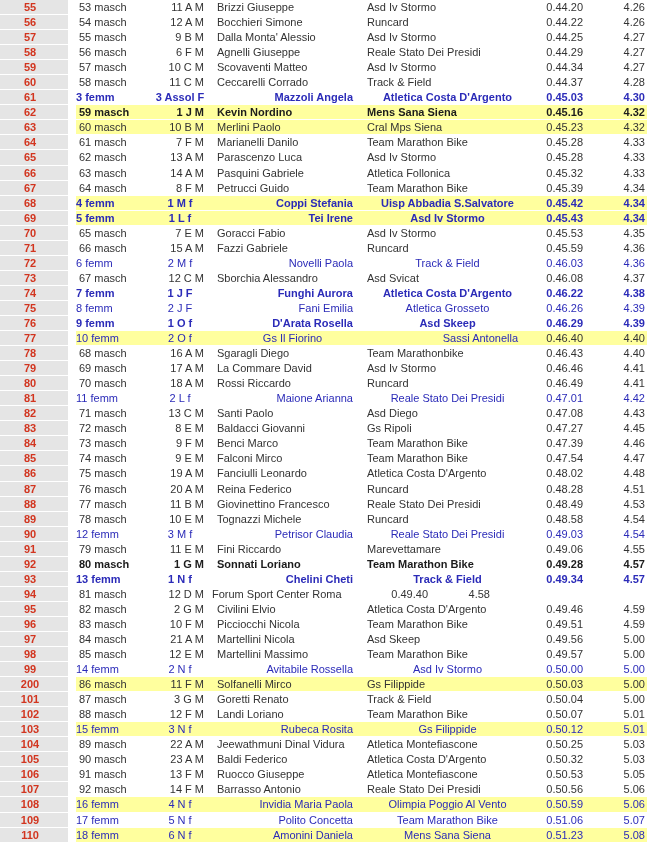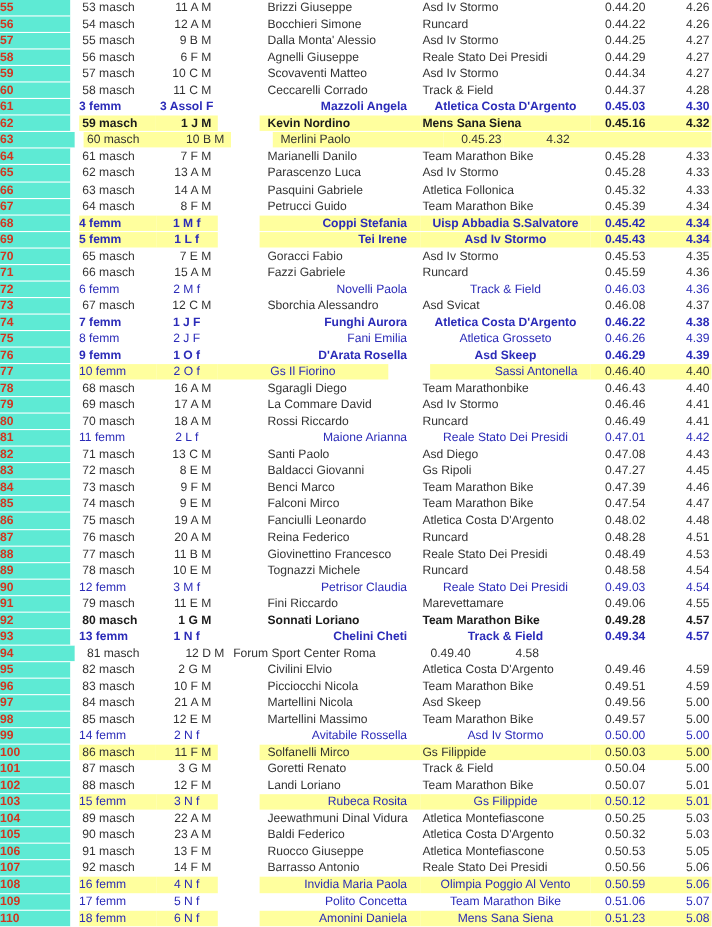--- a/index.html
+++ b/index.html
@@ -7,25 +7,25 @@
     width:647px; height:843px; background:#ffffff; overflow:hidden;
     font-family:"Liberation Sans", sans-serif; font-size:11px;
   }
   #results { width:647px; height:843px; }
   .row {
     display:flex; height:15.054px; line-height:14px; align-items:center;
     box-sizing:border-box; border-bottom:1px solid rgba(255,255,255,0.6);
     color:#333333;
   }
   .c { display:block; box-sizing:border-box; white-space:nowrap; overflow:hidden; height:100%; line-height:14.5px; }
-  .pos  { width:68px; background:#5eead4; color:#d2351f; font-weight:bold; text-align:left; padding-right:8px; }
+  .pos  { width:68px; background:#e5e5e5; color:#d2351f; font-weight:bold; text-align:center; padding-right:8px; }
   .gap  { width:8px; background:#ffffff; }
   .cnt  { width:74px; }
   .code { width:60px; }
-  .name { width:155px;margin-left:38px; }
+  .name { width:155px; }
   .team { width:165px; }
   .time { width:55px; text-align:right; padding-right:2px; }
   .pace { width:62px; text-align:right; padding-right:2px; }
   .fill { flex:1; }
 
   .masch .cnt  { text-align:left; padding-left:3px; }
   .masch .code { text-align:right; padding-right:6px; }
   .masch .name { text-align:left; padding-left:7px; }
   .masch .team { text-align:left; padding-left:2px; }
 
@@ -134,20 +134,21 @@
       <span class="c time">0.45.16</span>
       <span class="c pace">4.32</span>
       <span class="c fill"></span>
     </div>
     <div class="row masch hl">
       <span class="c pos">63</span>
       <span class="c gap"></span>
       <span class="c cnt">60 masch</span>
       <span class="c code">10 B M</span>
       <span class="c name">Merlini Paolo</span>
+      <span class="c team">Cral Mps Siena</span>
       <span class="c time">0.45.23</span>
       <span class="c pace">4.32</span>
       <span class="c fill"></span>
     </div>
     <div class="row masch">
       <span class="c pos">64</span>
       <span class="c gap"></span>
       <span class="c cnt">61 masch</span>
       <span class="c code">7 F M</span>
       <span class="c name">Marianelli Danilo</span>
@@ -534,21 +535,21 @@
       <span class="c gap"></span>
       <span class="c cnt">14 femm</span>
       <span class="c code">2 N f</span>
       <span class="c name">Avitabile Rossella</span>
       <span class="c team">Asd Iv Stormo</span>
       <span class="c time">0.50.00</span>
       <span class="c pace">5.00</span>
       <span class="c fill"></span>
     </div>
     <div class="row masch hl">
-      <span class="c pos">100</span>
+      <span class="c pos">200</span>
       <span class="c gap"></span>
       <span class="c cnt">86 masch</span>
       <span class="c code">11 F M</span>
       <span class="c name">Solfanelli Mirco</span>
       <span class="c team">Gs Filippide</span>
       <span class="c time">0.50.03</span>
       <span class="c pace">5.00</span>
       <span class="c fill"></span>
     </div>
     <div class="row masch">

